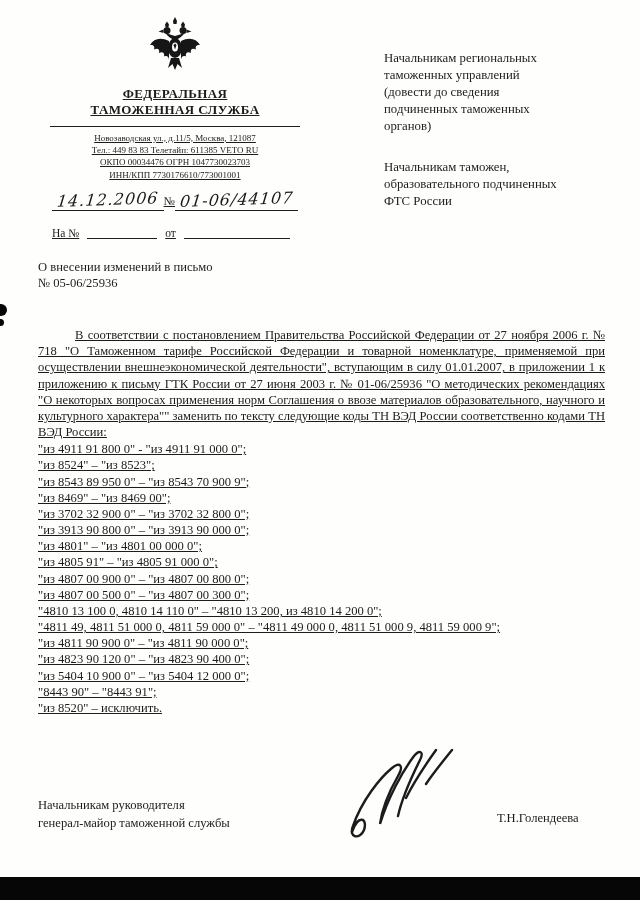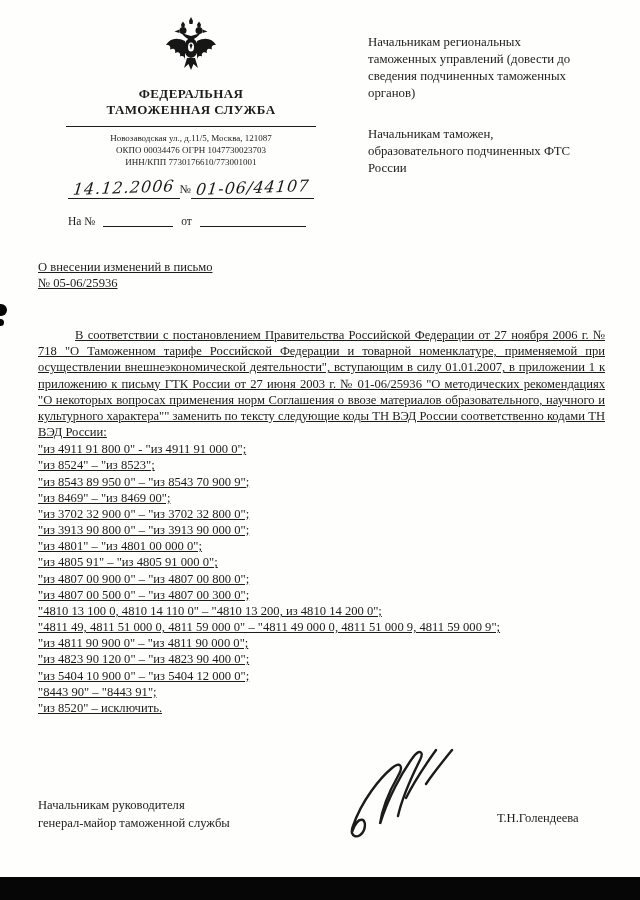--- a/index.html
+++ b/index.html
@@ -1,42 +1,42 @@
 <!DOCTYPE html>
 <html><head>
 <meta charset="utf-8">
 <style>
   html,body{margin:0;padding:0;background:#ffffff;}
   .page{
     position:relative;width:640px;height:900px;background:#fefefd;
     font-family:"Liberation Serif","DejaVu Serif",serif;color:#1c1c1c;overflow:hidden;
   }
   
-  .letterhead{position:absolute;left:66px;top:16px;width:250px;text-align:center;}
+  .letterhead{position:absolute;left:50px;top:16px;width:250px;text-align:center;text-decoration:underline;}
   .emblem{width:54px;height:60px;margin:0 auto;}
   .org-name{margin-top:10px;font-weight:bold;font-size:13px;line-height:1.25;letter-spacing:.4px;}
   .lh-rule{margin-top:7px;border-top:1.6px solid #1c1c1c;height:0;}
   .lh-details{margin-top:5px;font-size:9px;line-height:1.38;}
   .date-row{display:flex;justify-content:space-between;align-items:flex-end;margin-top:9px;padding:0 2px;}
   .uline{border-bottom:1.4px solid #1c1c1c;padding:0 5px 1px 5px;}
   .hw{
     font-family:"DejaVu Serif",serif;font-style:italic;font-size:16px;display:inline-block;
     transform:rotate(-2deg) skewX(-8deg);letter-spacing:1px;color:#181818;white-space:nowrap;
   }
   .no-sign{font-size:12px;padding-bottom:2px;}
   .ref-row{margin-top:15px;font-size:11.5px;text-align:left;display:flex;align-items:flex-end;padding:0 2px;}
   .blank{display:inline-block;border-bottom:1px solid #1c1c1c;height:12px;}
   .blank-1{width:70px;margin:0 8px;}
   .blank-2{width:106px;margin-left:8px;}
   
   .recipients{position:absolute;left:368px;top:34px;width:208px;font-size:12.8px;line-height:1.33;text-align:left;}
-  .recipients p{margin:0;}
+  .recipients p{margin:16px;}
   .recipients p + p{margin-top:24px;}
   
-  .subject{position:absolute;left:38px;top:259px;font-size:12.6px;line-height:1.28;text-decoration:underline;}
+  .subject{position:absolute;left:38px;top:259px;font-size:12.6px;line-height:1.28;}
   
   .body-text{position:absolute;left:38px;top:327px;width:567px;font-size:12.6px;line-height:1.285;text-decoration:underline;}
   .para{margin:0 0 1px 0;text-align:justify;text-indent:37px;}
   .code-line{text-align:left;white-space:normal;}
   
   .sig-position{position:absolute;left:38px;top:796px;font-size:12.6px;line-height:1.45;}
   .sig-name{position:absolute;left:497px;top:811px;font-size:12.6px;}
   .sig-stroke{position:absolute;left:338px;top:740px;}
   
   .artifact{position:absolute;background:#060606;}
@@ -70,20 +70,21 @@
         </g>
       </svg>
     </div>
     <div class="org-name">
       <div>ФЕДЕРАЛЬНАЯ</div>
       <div>ТАМОЖЕННАЯ СЛУЖБА</div>
     </div>
     <div class="lh-rule"></div>
     <div class="lh-details">
       <div>Новозаводская ул., д.11/5, Москва, 121087</div>
+      <div>Тел.: 449 83 83 Телетайп: 611385 VETO RU</div>
       <div>ОКПО 00034476  ОГРН 1047730023703</div>
       <div>ИНН/КПП 7730176610/773001001</div>
     </div>
     <div class="date-row">
       <span class="uline"><span class="hw">14.12.2006</span></span>
       <span class="no-sign">№</span>
       <span class="uline"><span class="hw">01-06/44107</span></span>
     </div>
     <div class="ref-row">
       <span>На №</span>

